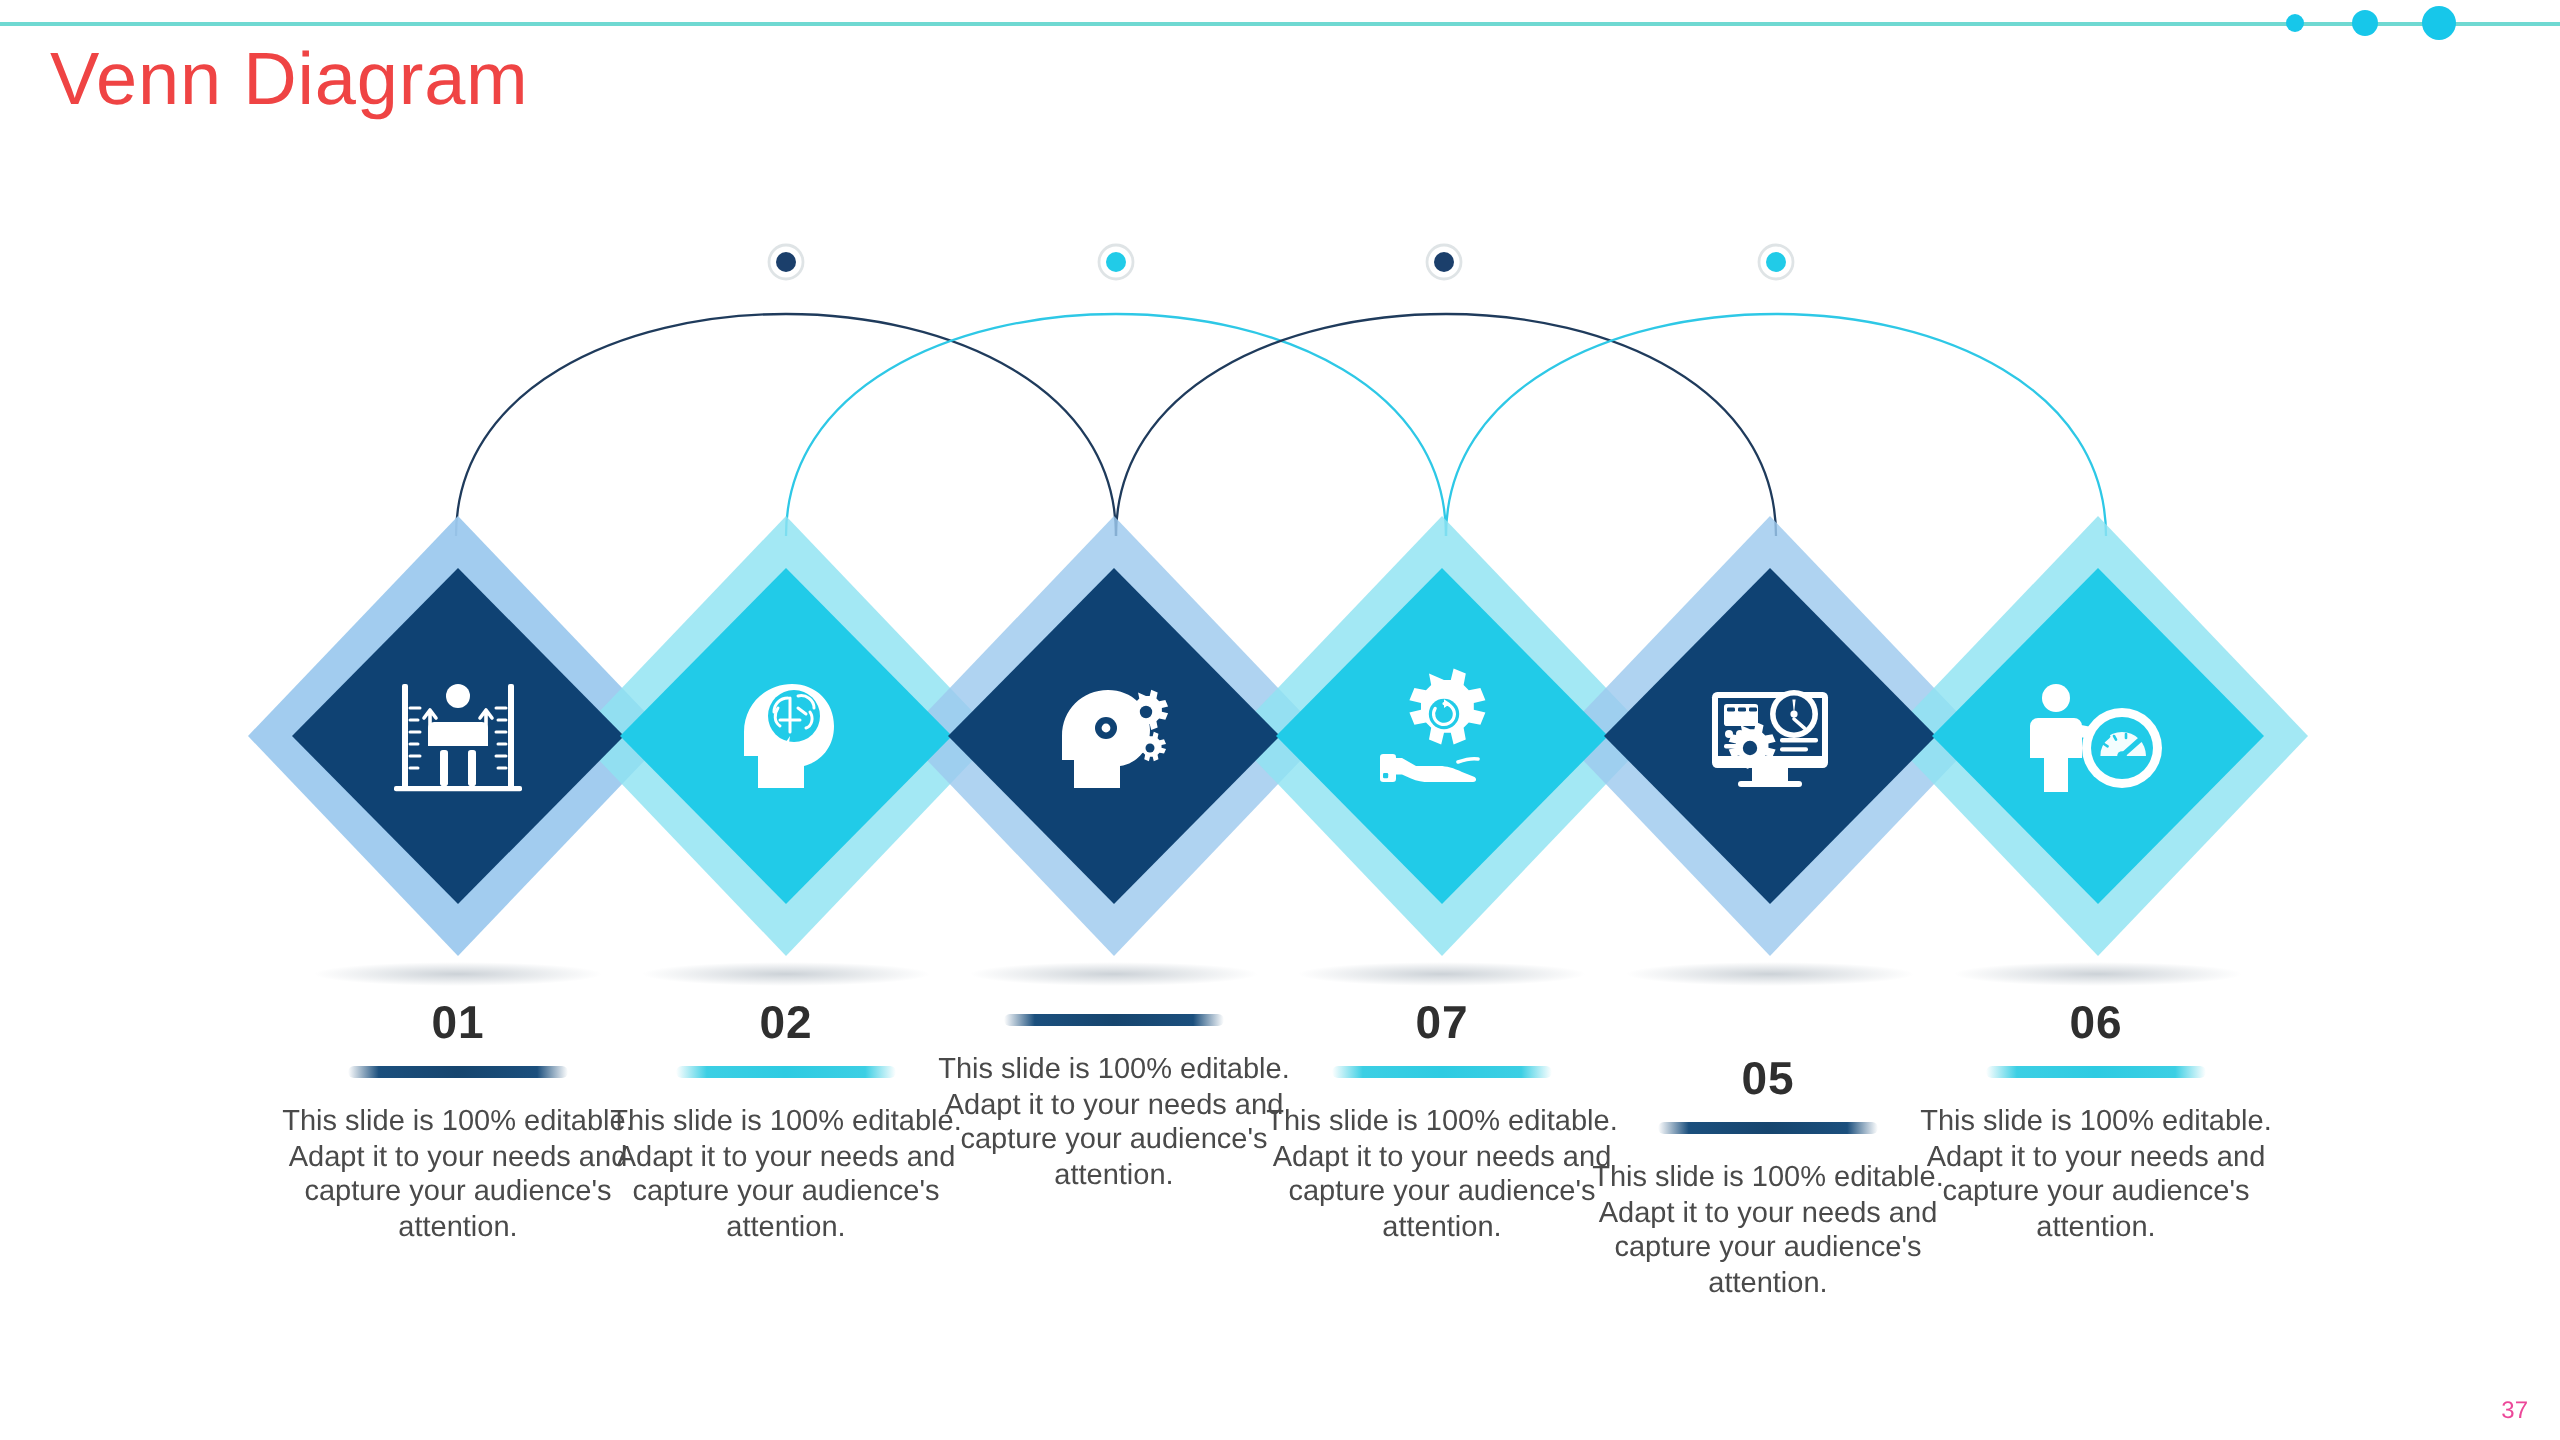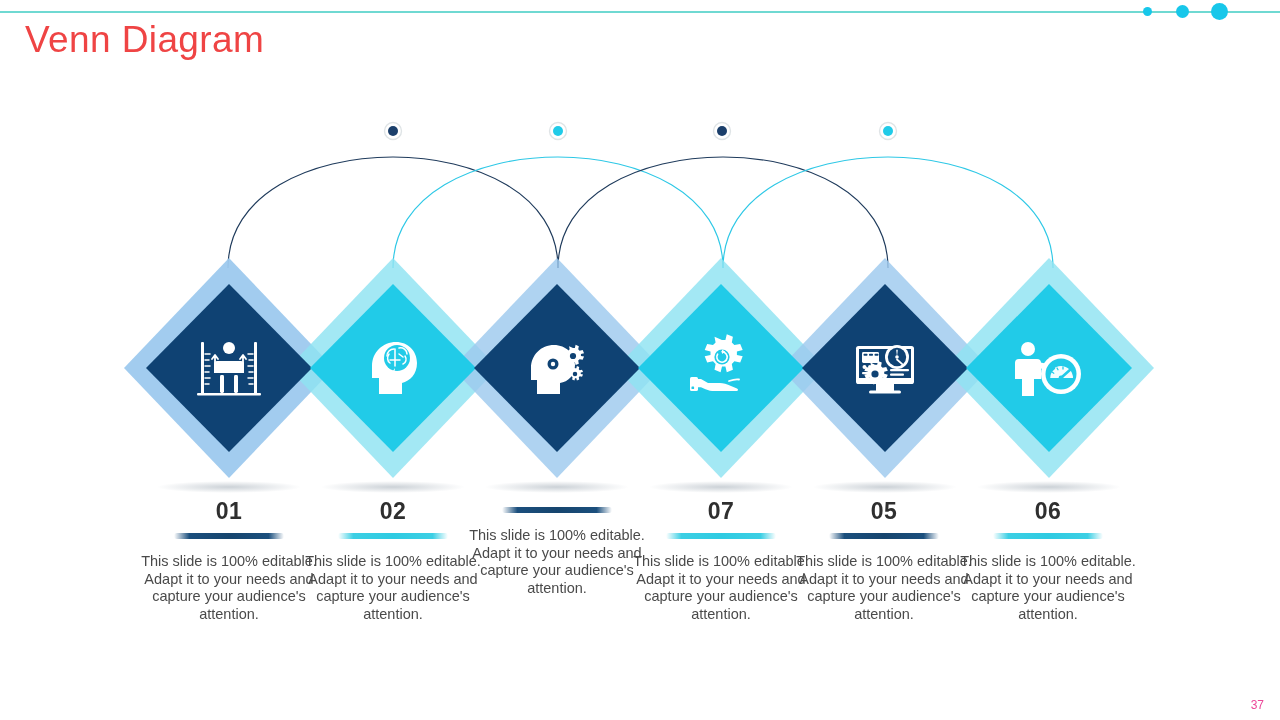--- a/index.html
+++ b/index.html
@@ -277,21 +277,21 @@
     </div>
 
     <div class="col" style="left:621px;">
       <div class="col-num">07</div>
       <div class="bar-wrap">
           <div class="bar cyan"></div>
         </div>
       <div class="col-body">This slide is 100% editable. Adapt  it to your needs and capture your audience's attention.</div>
     </div>
 
-    <div class="col" style="left:784px;">
+    <div class="col" style="left:784px;margin-top:28px;">
       <div class="col-num">05</div>
       <div class="bar-wrap">
           <div class="bar navy"></div>
         </div>
       <div class="col-body">This slide is 100% editable. Adapt  it to your needs and capture your audience's attention.</div>
     </div>
 
     <div class="col" style="left:948px;">
       <div class="col-num">06</div>
       <div class="bar-wrap">

